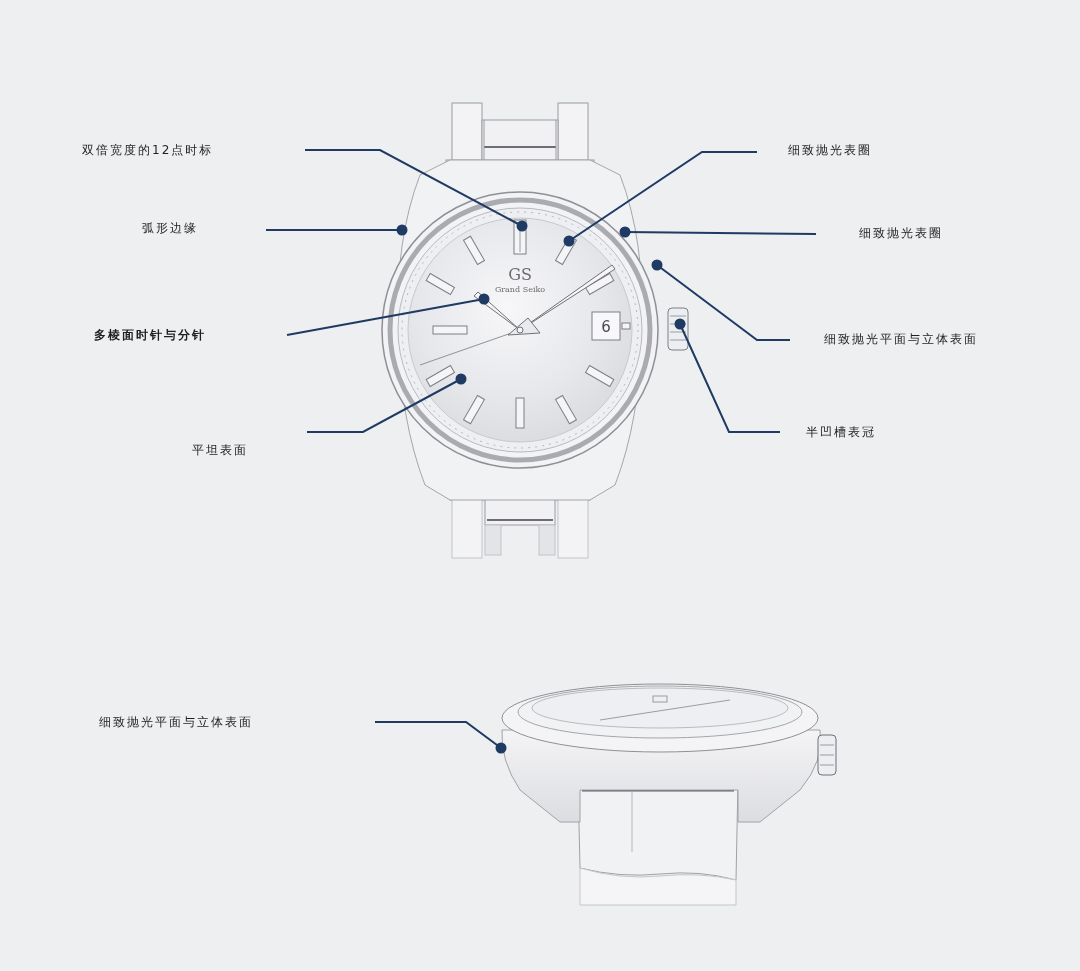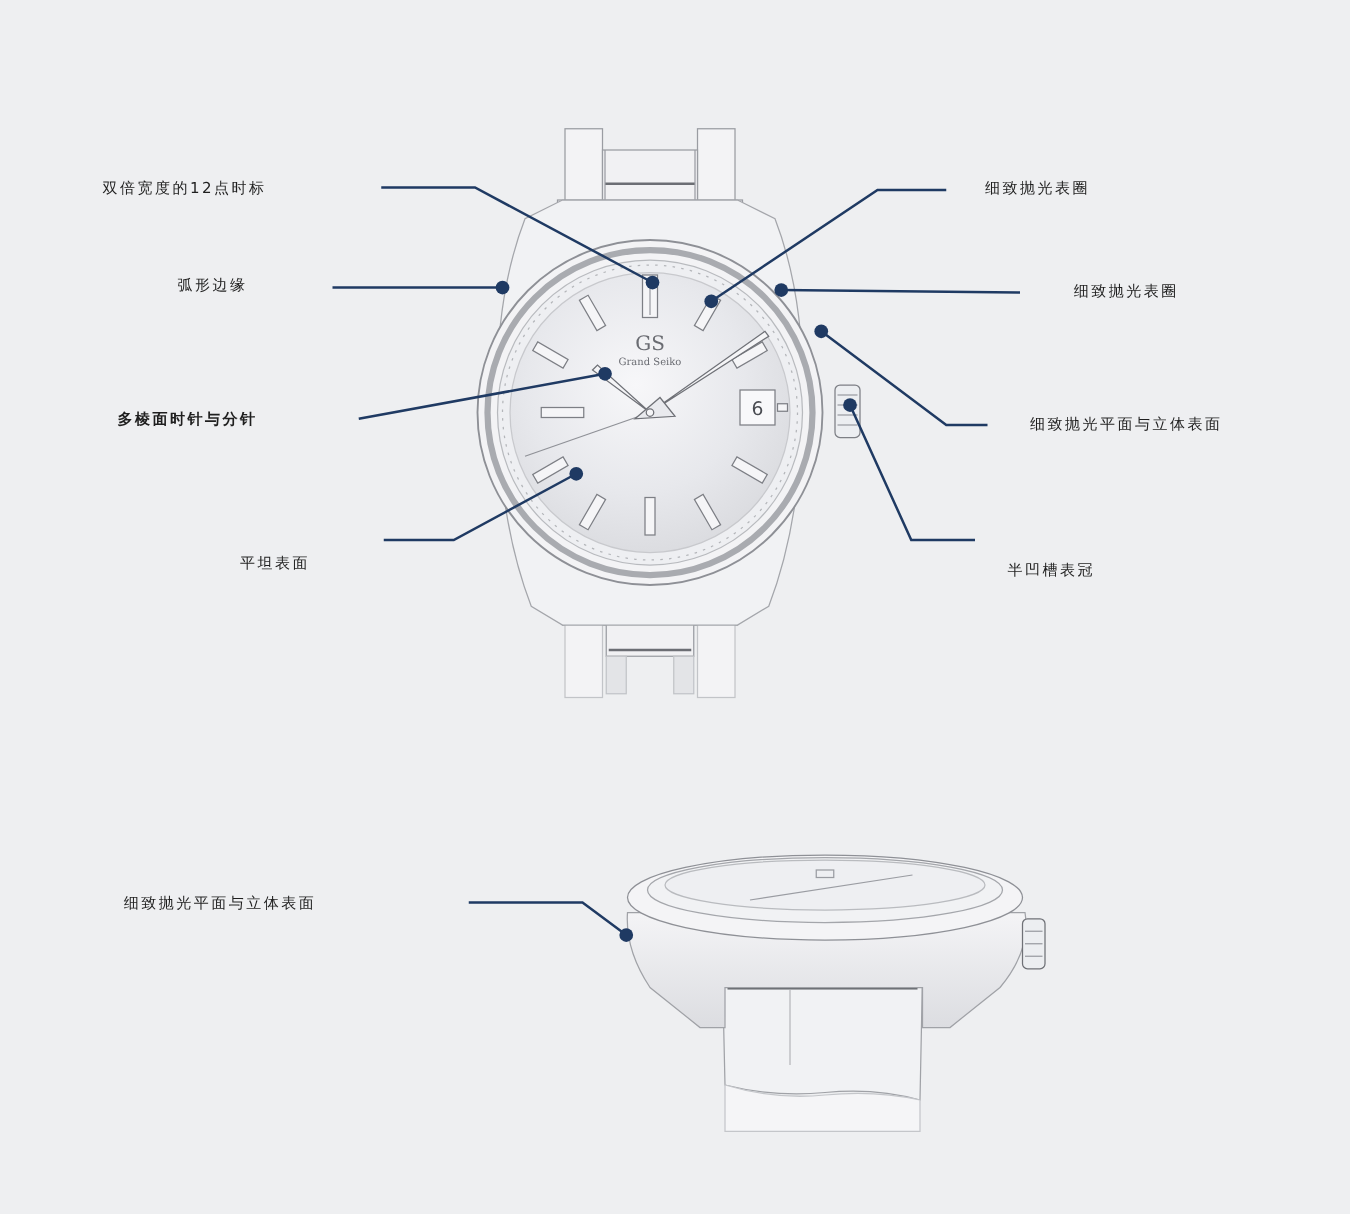--- a/index.html
+++ b/index.html
@@ -165,14 +165,14 @@
   </g>
 </svg>
 
 <div class="label" style="left:82px; top:139px;">双倍宽度的12点时标</div>
 <div class="label" style="left:118px; top:217px;margin-left:24px;">弧形边缘</div>
 <div class="label" style="left:788px; top:139px;">细致抛光表圈</div>
 <div class="label" style="left:859px; top:222px;">细致抛光表圈</div>
 <div class="label" style="left:94px; top:324px;font-weight:bold;">多棱面时针与分针</div>
 <div class="label" style="left:824px; top:328px;">细致抛光平面与立体表面</div>
 <div class="label" style="left:192px; top:440px;font-family:Liberation Mono, monospace;">平坦表面</div>
-<div class="label" style="left:806px; top:421px;margin-top:24px;">半凹槽表冠</div>
+<div class="label" style="left:806px; top:421px;">半凹槽表冠</div>
 <div class="label" style="left:99px; top:711px;">细致抛光平面与立体表面</div>
 
 </body></html>

